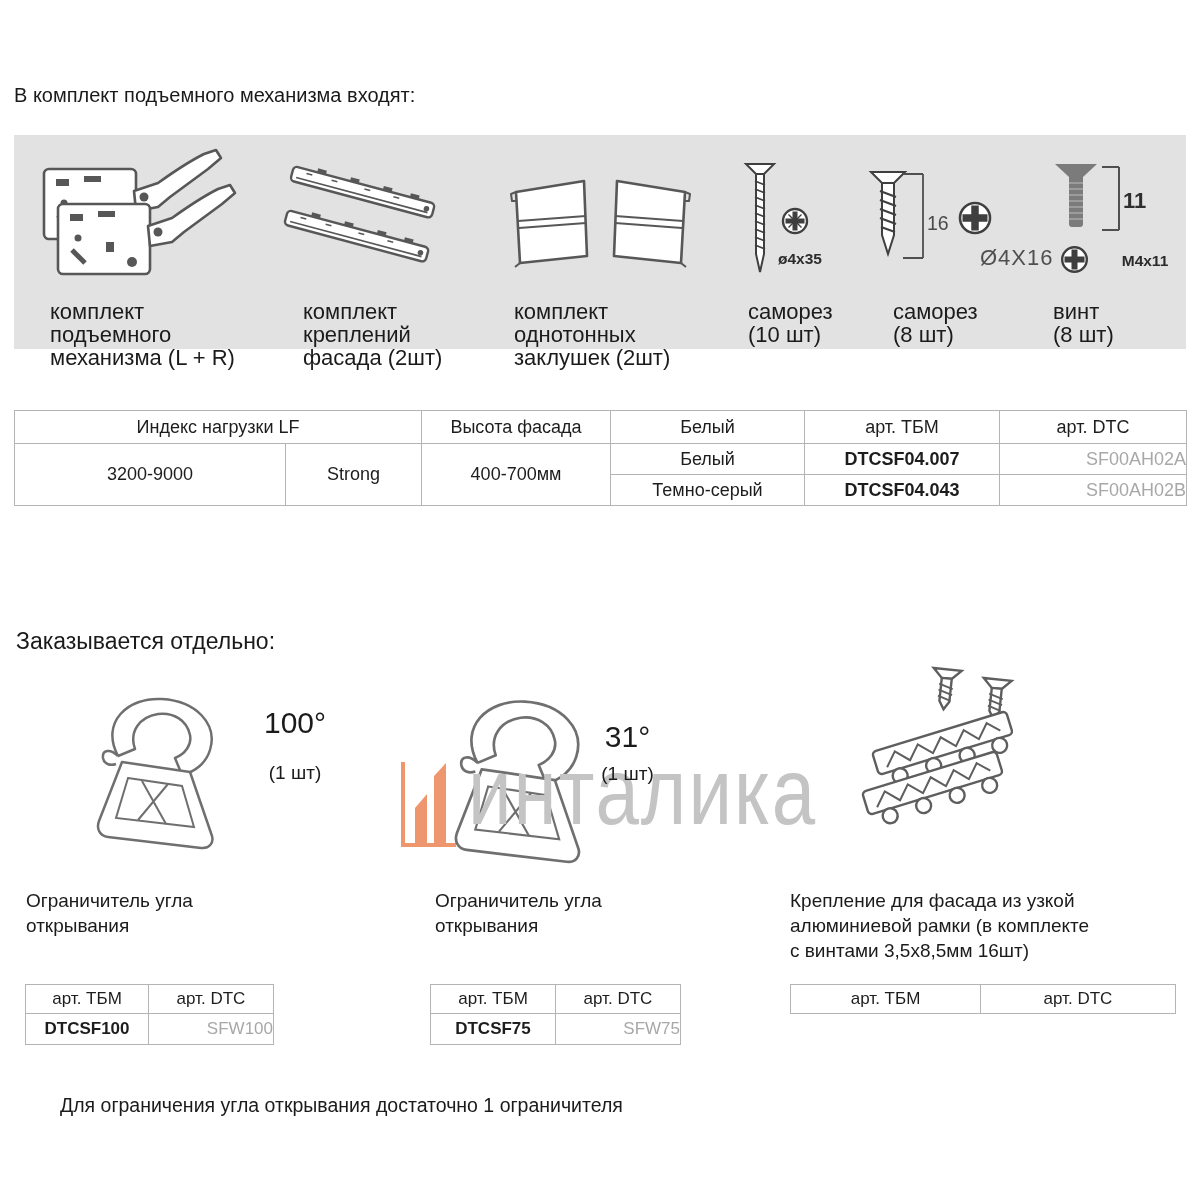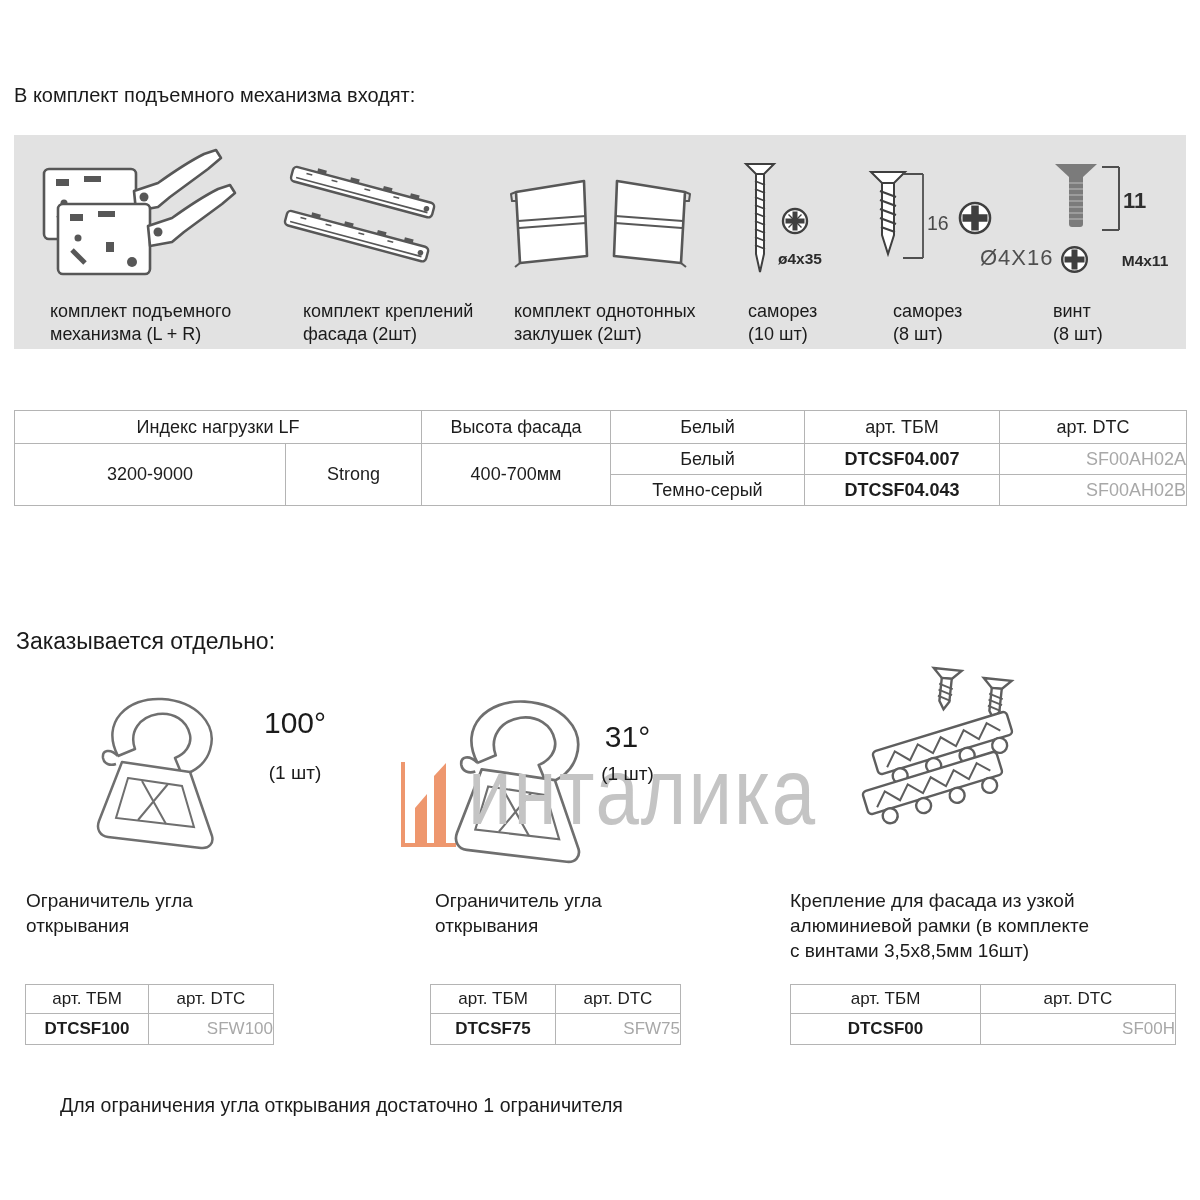--- a/index.html
+++ b/index.html
@@ -1,21 +1,21 @@
 <!DOCTYPE html>
 <html><head>
 <meta charset="utf-8">
 <style>
   html,body{margin:0;padding:0;background:#fff;}
   .page{position:relative;width:1200px;height:1184px;background:#fff;overflow:hidden;
         font-family:"Liberation Sans",sans-serif;color:#1d1d1d;}
   .h1{position:absolute;left:14px;top:84px;font-size:20px;color:#1a1a1a;}
   .h2{position:absolute;left:16px;top:628px;font-size:23px;color:#1a1a1a;}
   .banner{position:absolute;left:14px;top:135px;width:1172px;height:214px;background:#e2e2e2;}
-  .caption{position:absolute;top:300px;font-size:18px;line-height:23px;white-space:pre-line;color:#1b1b1b;}
+  .caption{position:absolute;top:300px;font-size:22px;line-height:23px;white-space:pre-line;color:#1b1b1b;}
   .small-label{position:absolute;font-weight:700;color:#2b2b2b;text-align:center;font-size:15.5px;}
   .dim-label{position:absolute;color:#4a4a4a;font-size:19.5px;}
   .big-label{position:absolute;color:#4f4f4f;font-size:22px;letter-spacing:1px;}
   .bold-dim{position:absolute;color:#2e2e2e;font-size:22px;font-weight:700;}
   table{border-collapse:collapse;table-layout:fixed;position:absolute;background:#fff;border-radius:26px;}
   th,td{border:1px solid #b4b4b4;text-align:center;vertical-align:middle;font-weight:400;overflow:hidden;padding:0;}
   .spec{left:14px;top:410px;width:1172px;}
   .spec th{height:32px;font-size:18px;}
   .spec td{height:30px;font-size:18px;}
   td.tbm{font-weight:700;}
@@ -295,22 +295,18 @@
   <table class="mini" style="left:790px;top:984px;width:385px">
     <colgroup>
         <col style="width:190px">
         <col style="width:195px">
       </colgroup>
     <tbody>
         <tr>
       <th>арт. ТБМ</th>
       <th>арт. DTC</th>
     </tr>
-    <tr>
-      <td class="tbm">DTCSF00</td>
-      <td class="dtc">SF00H</td>
-    </tr>
   </tbody>
     </table>
 
   <div class="note">Для ограничения угла открывания достаточно 1 ограничителя</div>
 
 </div>
 
 </body></html>

